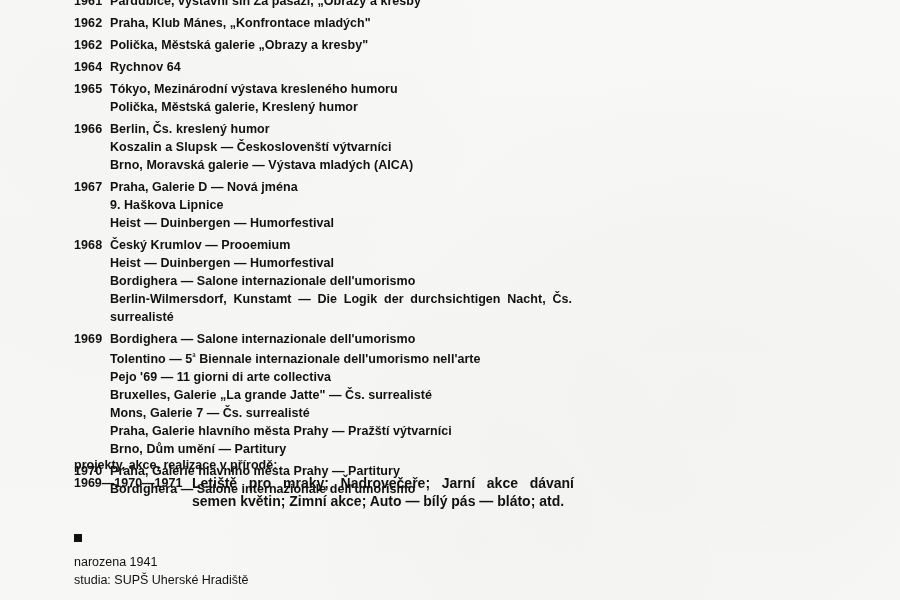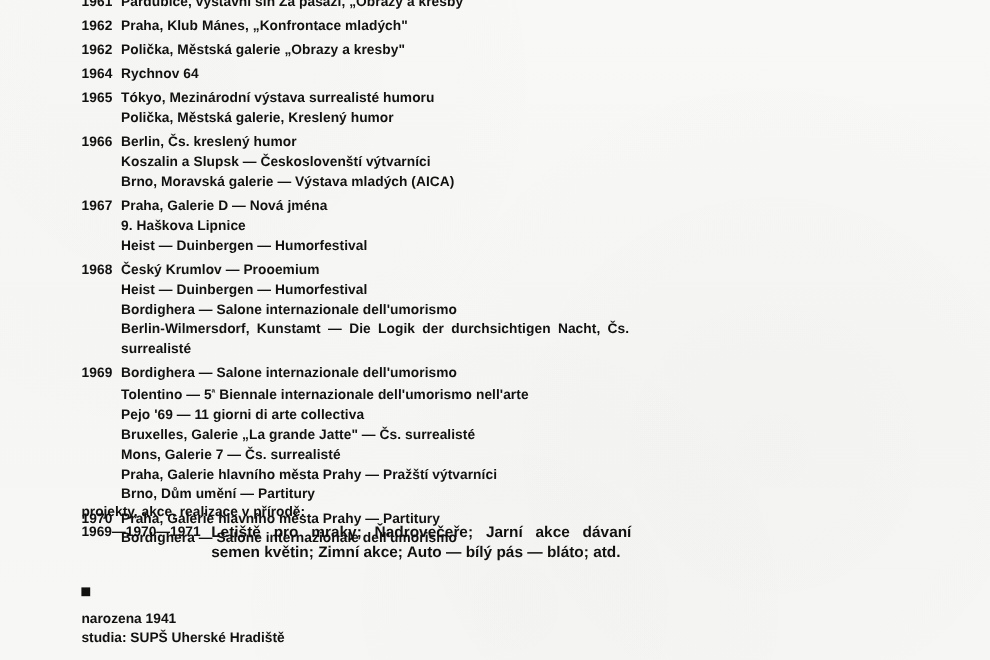--- a/index.html
+++ b/index.html
@@ -141,21 +141,21 @@
   .artist-name {
     font-size: 13px;
     font-weight: bold;
     line-height: 18px;
     letter-spacing: 2.6px;
     white-space: nowrap;
   }
 
   .artist-line {
     font-size: 12.5px;
-    font-weight: bold;
+    font-weight: normal;
     line-height: 18px;
     white-space: nowrap;
   }
 
   .sup-ord {
     font-size: 9px;
     vertical-align: 2.5px;
     font-weight: bold;
   }
 </style>
@@ -192,21 +192,21 @@
     <div class="exh-group">
       <div class="exh-year">1964</div>
       <div class="exh-entries">
         <div class="exh-line">Rychnov 64</div>
       </div>
     </div>
 
     <div class="exh-group">
       <div class="exh-year">1965</div>
       <div class="exh-entries">
-        <div class="exh-line">Tókyo, Mezinárodní výstava surrealisté humoru</div>
+        <div class="exh-line">Tókyo, Mezinárodní výstava kresleného humoru</div>
         <div class="exh-line">Polička, Městská galerie, Kreslený humor</div>
       </div>
     </div>
 
     <div class="exh-group">
       <div class="exh-year">1966</div>
       <div class="exh-entries">
         <div class="exh-line">Berlin, Čs. kreslený humor</div>
         <div class="exh-line">Koszalin a Slupsk — Českoslovenští výtvarníci</div>
         <div class="exh-line">Brno, Moravská galerie — Výstava mladých (AICA)</div>

